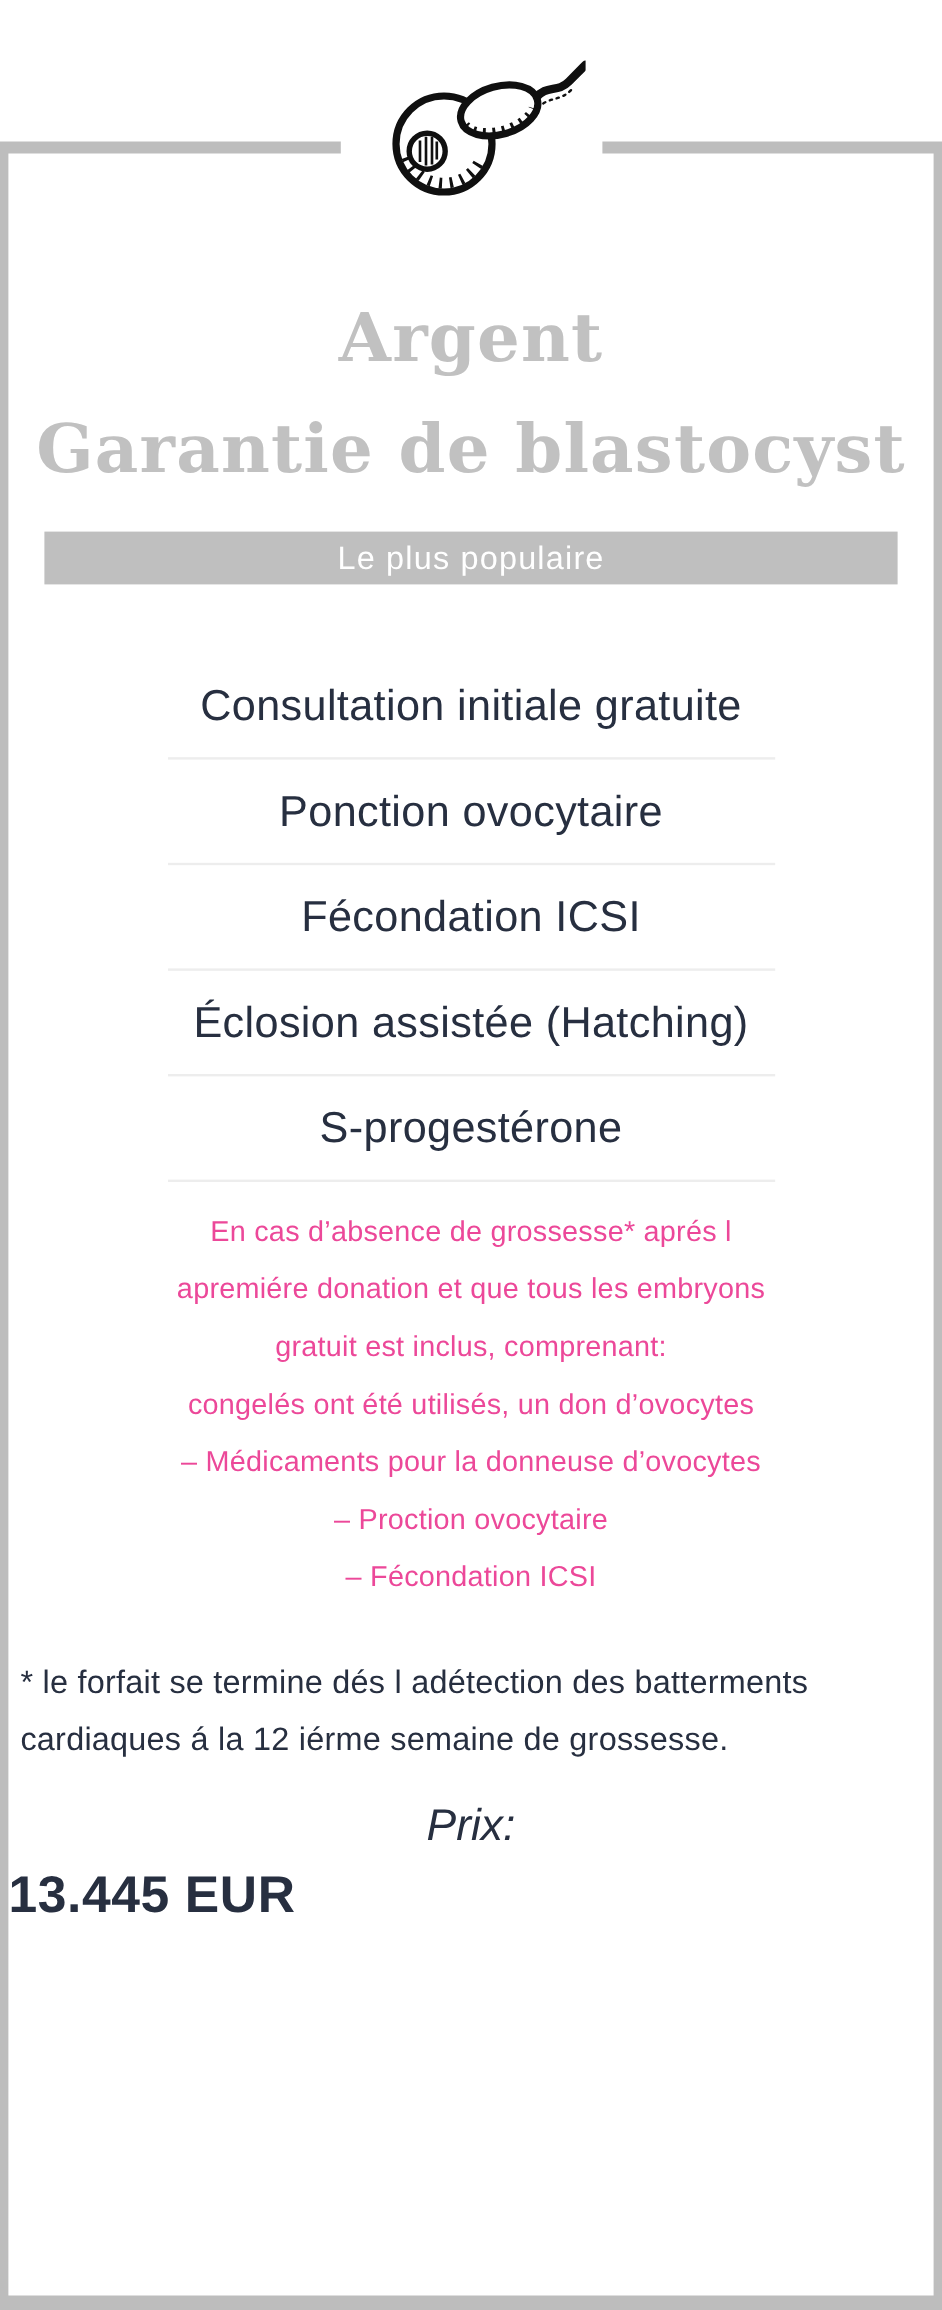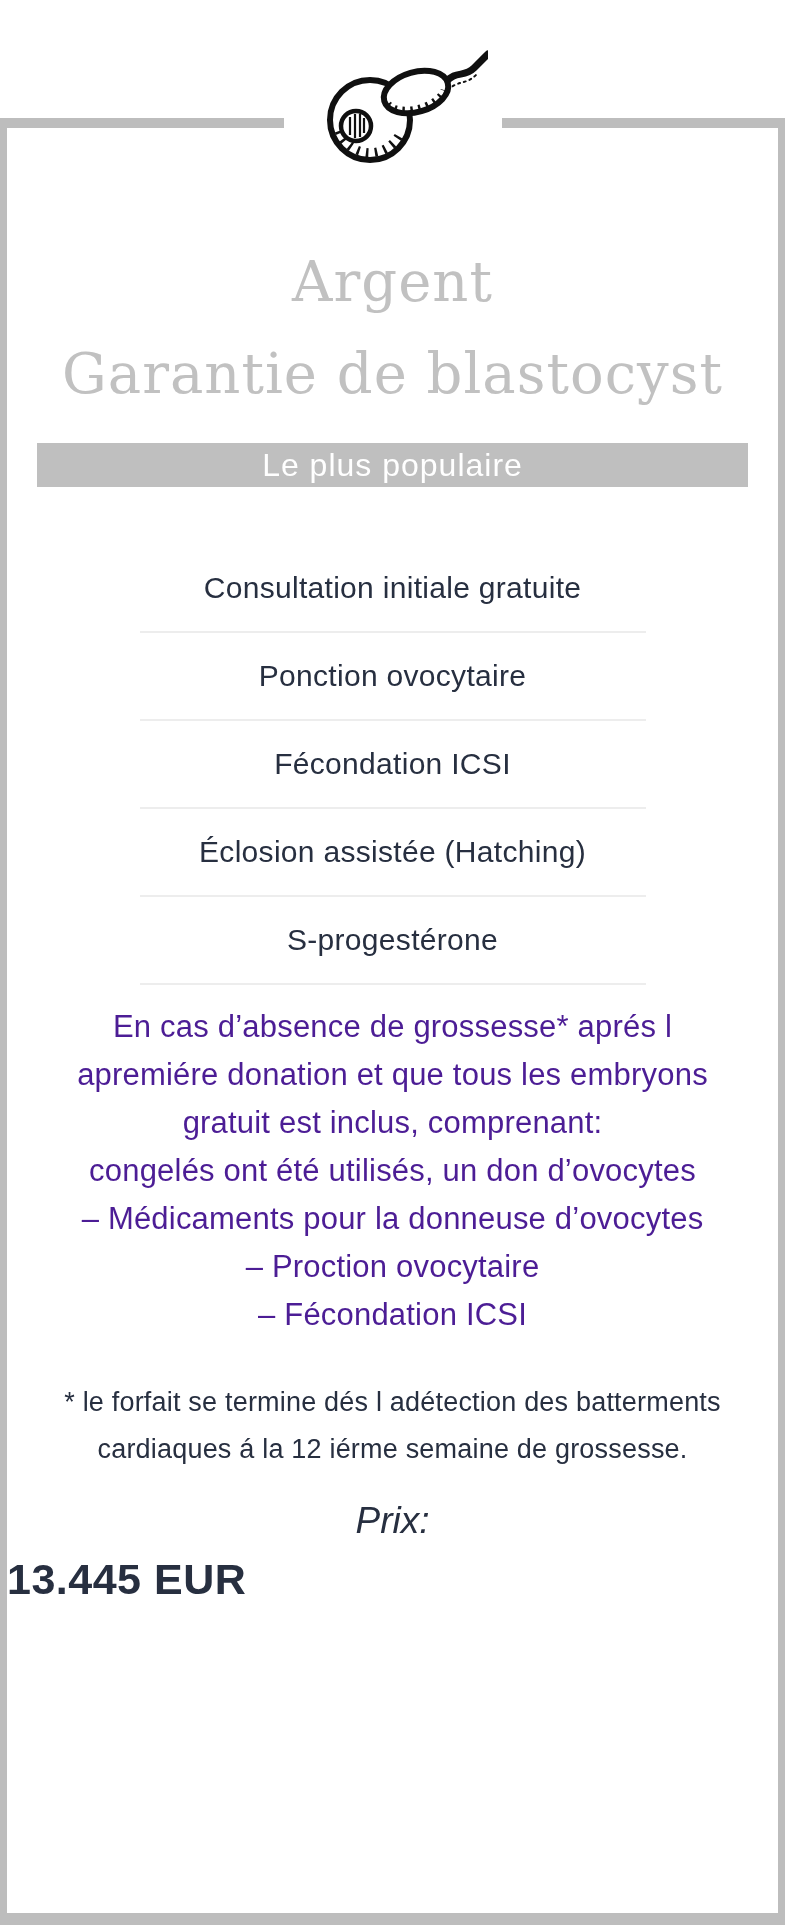--- a/index.html
+++ b/index.html
@@ -14,39 +14,39 @@
   }
 
   
   .hero {
     position:absolute; top:30px; left:50%; transform:translateX(-50%);
     background:#fff; padding:0 14px; z-index:2; line-height:0;
   }
 
   h1.title {
     margin:108px 0 0; padding:0; text-align:center;
-    font-family:"DejaVu Serif","Liberation Serif",serif; font-weight:400;
+    font-family:"DejaVu Serif","Liberation Serif",serif; font-weight:700;
     font-size:56px; line-height:92px; color:#c1c1c1; letter-spacing:1px;
   }
   h1.title span { display:block; }
 
   .badge {
     margin:23px 30px 16px; height:44px; background:#bfbfbf;
     display:flex; align-items:center; justify-content:center;
-    color:#ffffff; font-size:32px; letter-spacing:1px;
+    color:#ffffff; font-size:27px; letter-spacing:1px;
   }
 
   ul.features { list-style:none; margin:58px auto 0; padding:0; width:506px; }
   ul.features li {
-    text-align:center; font-size:30px; line-height:44px; padding:21px 0;
+    text-align:center; font-size:36px; line-height:44px; padding:21px 0;
     border-bottom:2px solid #ededed; letter-spacing:0.3px; color:#272f40;
   }
 
-  .description { margin:18px 10px 0; text-align:center; font-size:31px; line-height:48px; letter-spacing:0.2px; color:#4c1d95; }
-  .footnote   { margin:40px 10px 0; text-align:center; font-size:27px; line-height:47px; letter-spacing:0.2px; color:#272f40; }
+  .description { margin:18px 10px 0; text-align:center; font-size:24px; line-height:48px; letter-spacing:0.2px; color:#ec4899; }
+  .footnote   { margin:40px 10px 0; text-align:left; font-size:27px; line-height:47px; letter-spacing:0.2px; color:#272f40; }
 
   .price-label { margin-top:26px; text-align:center; font-size:37px; line-height:44px; color:#272f40;font-style:italic; }
   .price-value { margin-top:12px; text-align:left; font-size:43px; line-height:48px; font-weight:700; color:#272f40; letter-spacing:0.5px; }
 </style>
 </head>
 <body>
 
 <div class="page">
 
   <div class="hero">

